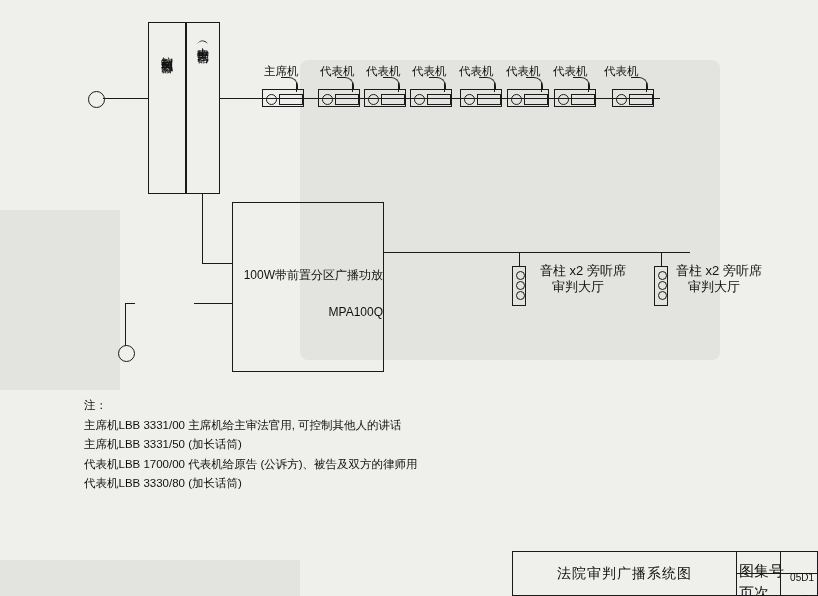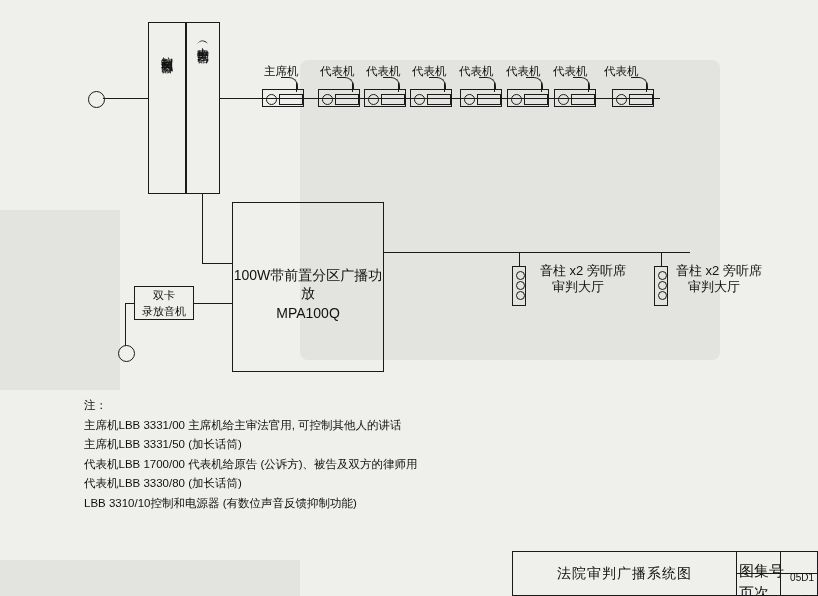--- a/index.html
+++ b/index.html
@@ -37,21 +37,21 @@
     left:148px;top:22px;width:38px;height:172px;
   }
   .center-ctrl2{
     left:186px;top:22px;width:34px;height:172px;
   }
 
   .amp{
     left:232px;top:202px;width:152px;height:170px;
   }
   .amp .t{
-    position:absolute;left:0;right:0;text-align:center;font-size:14px;
+    position:absolute;left:0;right:0;text-align:right;font-size:12px;
   }
 
   .tape{
     left:134px;top:286px;width:60px;height:34px;
   }
   .tape span{
     display:block;text-align:center;font-size:11px;line-height:15px;margin-top:1px;
   }
 
   
@@ -173,24 +173,20 @@
   <div class="micstem" style="left:646px;top:83px;"></div>
 
   <div class="box amp">
     <div class="t" style="top:64px;">100W带前置分区广播功放</div>
     <div class="t" style="top:102px;">MPA100Q</div>
   </div>
 
   <div class="line vl" style="left:202px;top:194px;height:70px;"></div>
   <div class="line hl" style="left:202px;top:263px;width:31px;"></div>
 
-  <div class="box tape">
-    <span>双卡</span>
-    <span>录放音机</span>
-  </div>
   <div class="line hl" style="left:194px;top:303px;width:39px;"></div>
 
   <div class="line hl" style="left:384px;top:252px;width:306px;"></div>
   <div class="line vl" style="left:519px;top:252px;height:14px;"></div>
   <div class="line vl" style="left:661px;top:252px;height:14px;"></div>
 
   <div class="col" style="left:512px;top:266px;">
     <i style="top:4px;"></i>
       <i style="top:14px;"></i>
       <i style="top:24px;"></i>
@@ -209,21 +205,20 @@
     <div>音柱 x2  旁听席</div>
     <div style="margin-left:12px;">审判大厅</div>
   </div>
 
   <div class="notes">
     <div>注：</div>
     <div>主席机LBB 3331/00   主席机给主审法官用, 可控制其他人的讲话</div>
     <div>主席机LBB 3331/50 (加长话筒)</div>
     <div>代表机LBB 1700/00   代表机给原告 (公诉方)、被告及双方的律师用</div>
     <div>代表机LBB 3330/80 (加长话筒)</div>
-    <div>LBB 3310/10控制和电源器 (有数位声音反馈抑制功能)</div>
   </div>
 
   <div class="title-block">
     <div class="tb-main">法院审判广播系统图</div>
     <div class="tb-r">
       <div class="row">
         <span class="k">图集号</span>
         <span class="sep"></span>
         <span class="v">05D1</span>
       </div>

